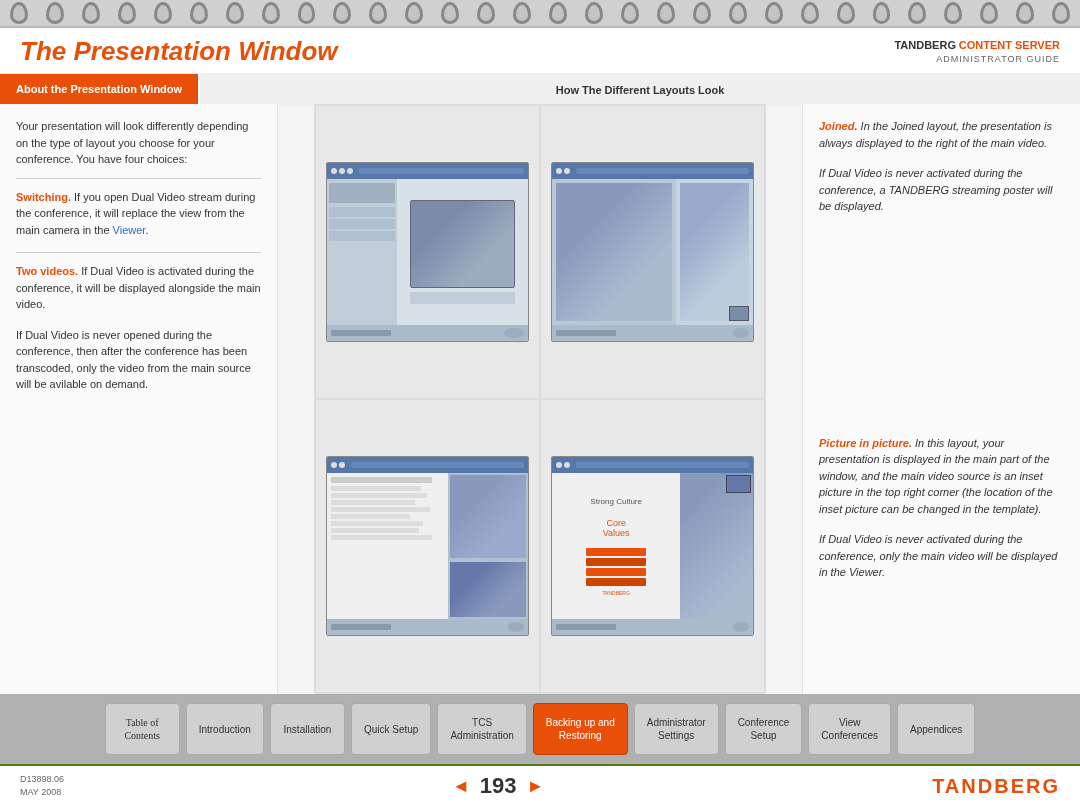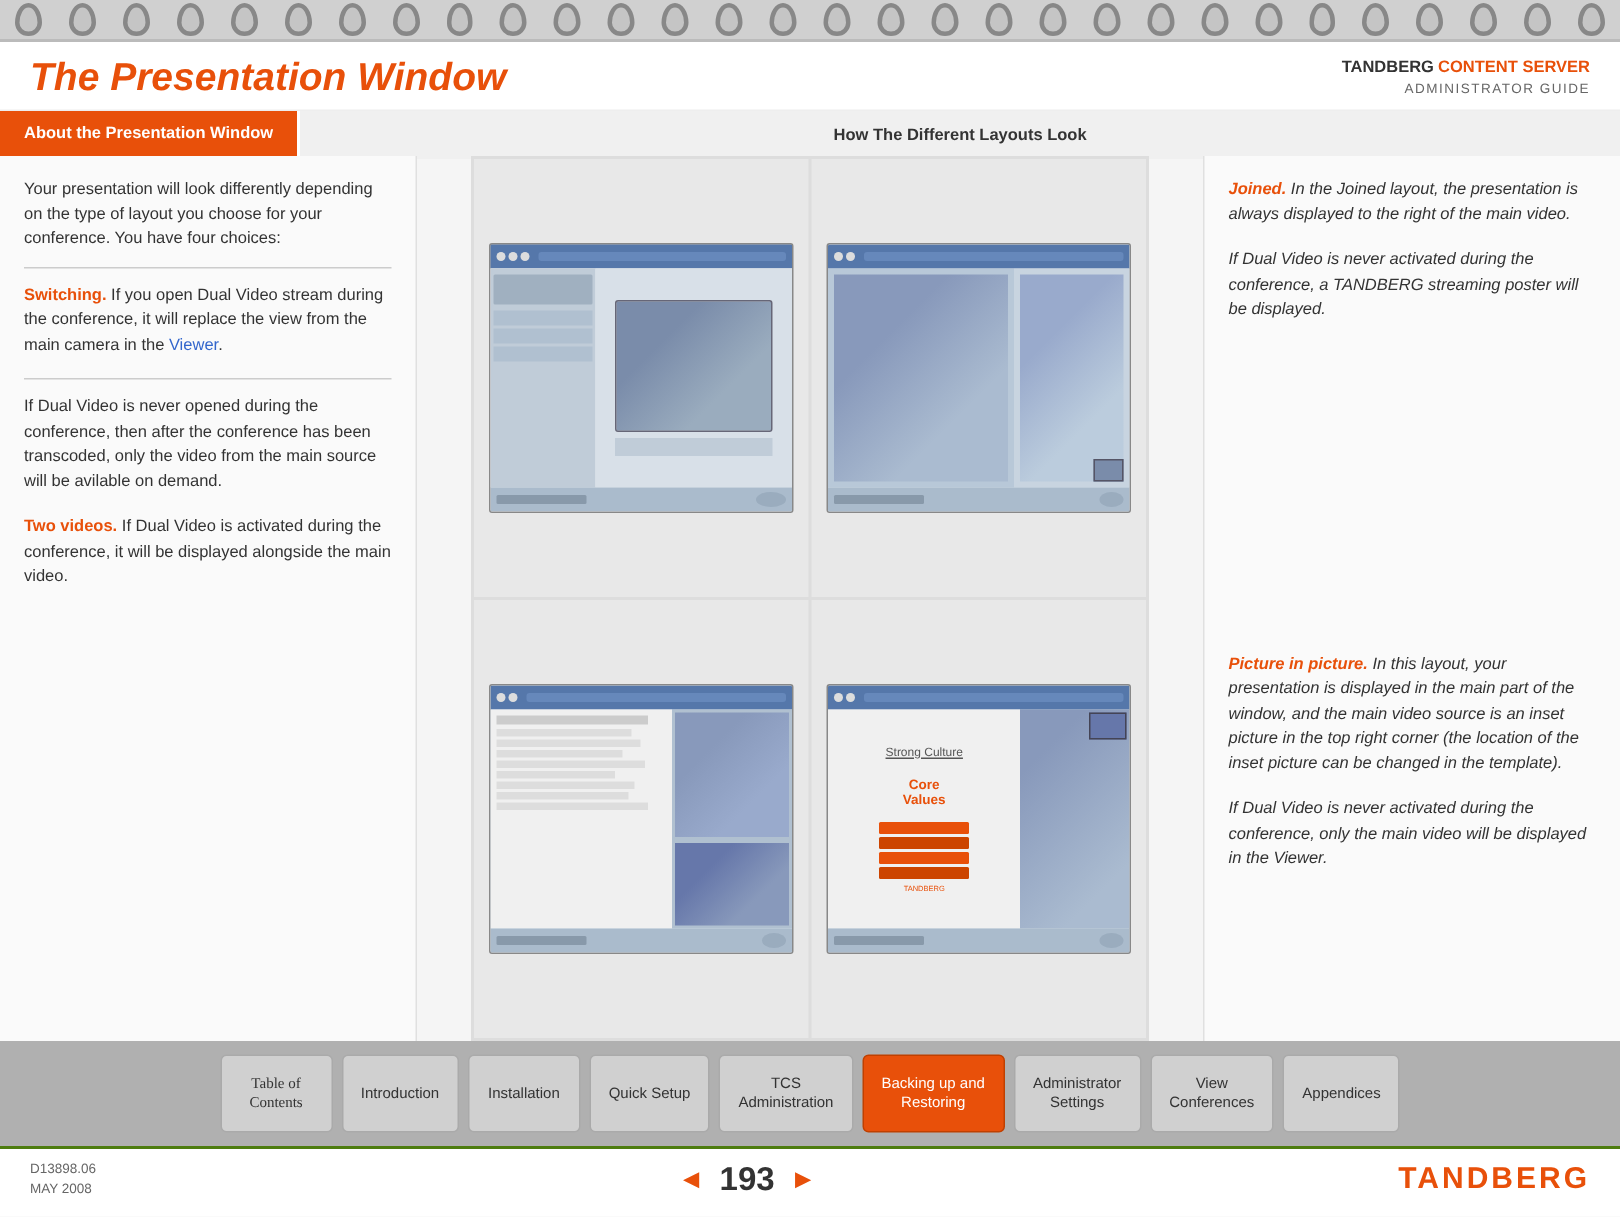--- a/index.html
+++ b/index.html
@@ -281,21 +281,21 @@
       height: 180px;
       background: #d8e0e8;
       border: 1px solid #888;
       border-radius: 2px;
       position: relative;
       overflow: hidden;
     }
     .pres-4 .title-bar { height: 16px; background: #5577aa; position: absolute; top: 0; left: 0; right: 0; }
     .pres-4 .body { position: absolute; top: 16px; left: 0; right: 0; bottom: 16px; display: flex; }
     .pres-4 .pres-area { flex: 1.6; background: #f0f0f0; display: flex; flex-direction: column; align-items: center; justify-content: center; padding: 6px; }
-    .pres-4 .pres-title { font-size: 9px; font-weight: bold; color: #e8500a; margin-bottom: 4px; text-align: center; }
+    .pres-4 .pres-title { font-size: 9px; font-weight: normal; color: #e8500a; margin-bottom: 4px; text-align: center; }
     .pres-4 .pres-buttons { display: flex; flex-direction: column; gap: 2px; margin-top: 6px; }
     .pres-4 .pres-btn { width: 60px; height: 8px; background: #e8500a; border-radius: 1px; }
     .pres-4 .vid-overlay { flex: 1; background: #9aacbe; position: relative; }
     .pres-4 .status { position: absolute; bottom: 0; left: 0; right: 0; height: 16px; background: #aabbcc; }
   </style>
 </head>
 <body>
 
 <div class="spiral-top">
   <div class="spiral-ring"></div>
@@ -349,24 +349,24 @@
 
 <div class="main-content">
 
   <div class="left-panel">
     <p class="intro-text">Your presentation will look differently depending on the type of layout you choose for your conference. You have four choices:</p>
     <hr class="divider-line">
     <p class="section-text">
       <span class="highlight-orange">Switching.</span><span> If you open Dual Video stream during the conference, it will replace the view from the main camera in the </span><span class="highlight-blue">Viewer</span><span>.</span>
     </p>
     <hr class="divider-line">
-    <p class="section-text">If Dual Video is never opened during the conference, then after the conference has been transcoded, only the video from the main source will be avilable on demand.</p>
     <p class="section-text">
       <span class="highlight-orange">Two videos.</span><span> If Dual Video is activated during the conference, it will be displayed alongside the main video.</span>
     </p>
+    <p class="section-text">If Dual Video is never opened during the conference, then after the conference has been transcoded, only the video from the main source will be avilable on demand.</p>
   </div>
 
   <div class="center-grid">
 
     <div class="grid-cell cell-1">
       <div class="pres-1">
         <div class="title-bar">
           <div style="width:6px;height:6px;background:#ddd;border-radius:50%;"></div>
           <div style="width:6px;height:6px;background:#ddd;border-radius:50%;"></div>
           <div style="width:6px;height:6px;background:#ddd;border-radius:50%;"></div>
@@ -453,21 +453,21 @@
       <div class="pres-4">
         <div class="title-bar">
           <div style="display:flex;align-items:center;height:100%;padding:0 4px;gap:2px;">
             <div style="width:6px;height:6px;background:#ddd;border-radius:50%;"></div>
             <div style="width:6px;height:6px;background:#ddd;border-radius:50%;"></div>
             <div style="flex:1;height:6px;background:#6688bb;border-radius:2px;margin-left:4px;"></div>
           </div>
         </div>
         <div class="body">
           <div class="pres-area">
-            <div style="font-size:8px;color:#555;margin-bottom:12px;text-decoration:underline;">Strong Culture</div>
+            <div style="font-size:8px;color:#555;margin-bottom:12px;">Strong Culture</div>
             <div class="pres-title">Core<br>Values</div>
             <div class="pres-buttons">
               <div class="pres-btn"></div>
               <div class="pres-btn" style="background:#cc4400;"></div>
               <div class="pres-btn"></div>
               <div class="pres-btn" style="background:#cc4400;"></div>
             </div>
             <div style="font-size:5px;color:#e8500a;margin-top:4px;">TANDBERG</div>
           </div>
           <div class="vid-overlay" style="background: linear-gradient(135deg, #8899bb 20%, #aabbd0 80%);">
@@ -507,20 +507,22 @@
 Contents</div>
   <div class="nav-btn">Introduction</div>
   <div class="nav-btn">Installation</div>
   <div class="nav-btn">Quick Setup</div>
   <div class="nav-btn" style="white-space:pre-line;">TCS
 Administration</div>
   <div class="nav-btn active" style="white-space:pre-line;">Backing up and
 Restoring</div>
   <div class="nav-btn" style="white-space:pre-line;">Administrator
 Settings</div>
+  <div class="nav-btn" style="white-space:pre-line;">Conference
+Setup</div>
   <div class="nav-btn" style="white-space:pre-line;">View
 Conferences</div>
   <div class="nav-btn">Appendices</div>
 </div>
 
 <div class="footer-bar">
   <div class="footer-doc">
     <div>D13898.06</div>
     <div>MAY 2008</div>
   </div>

